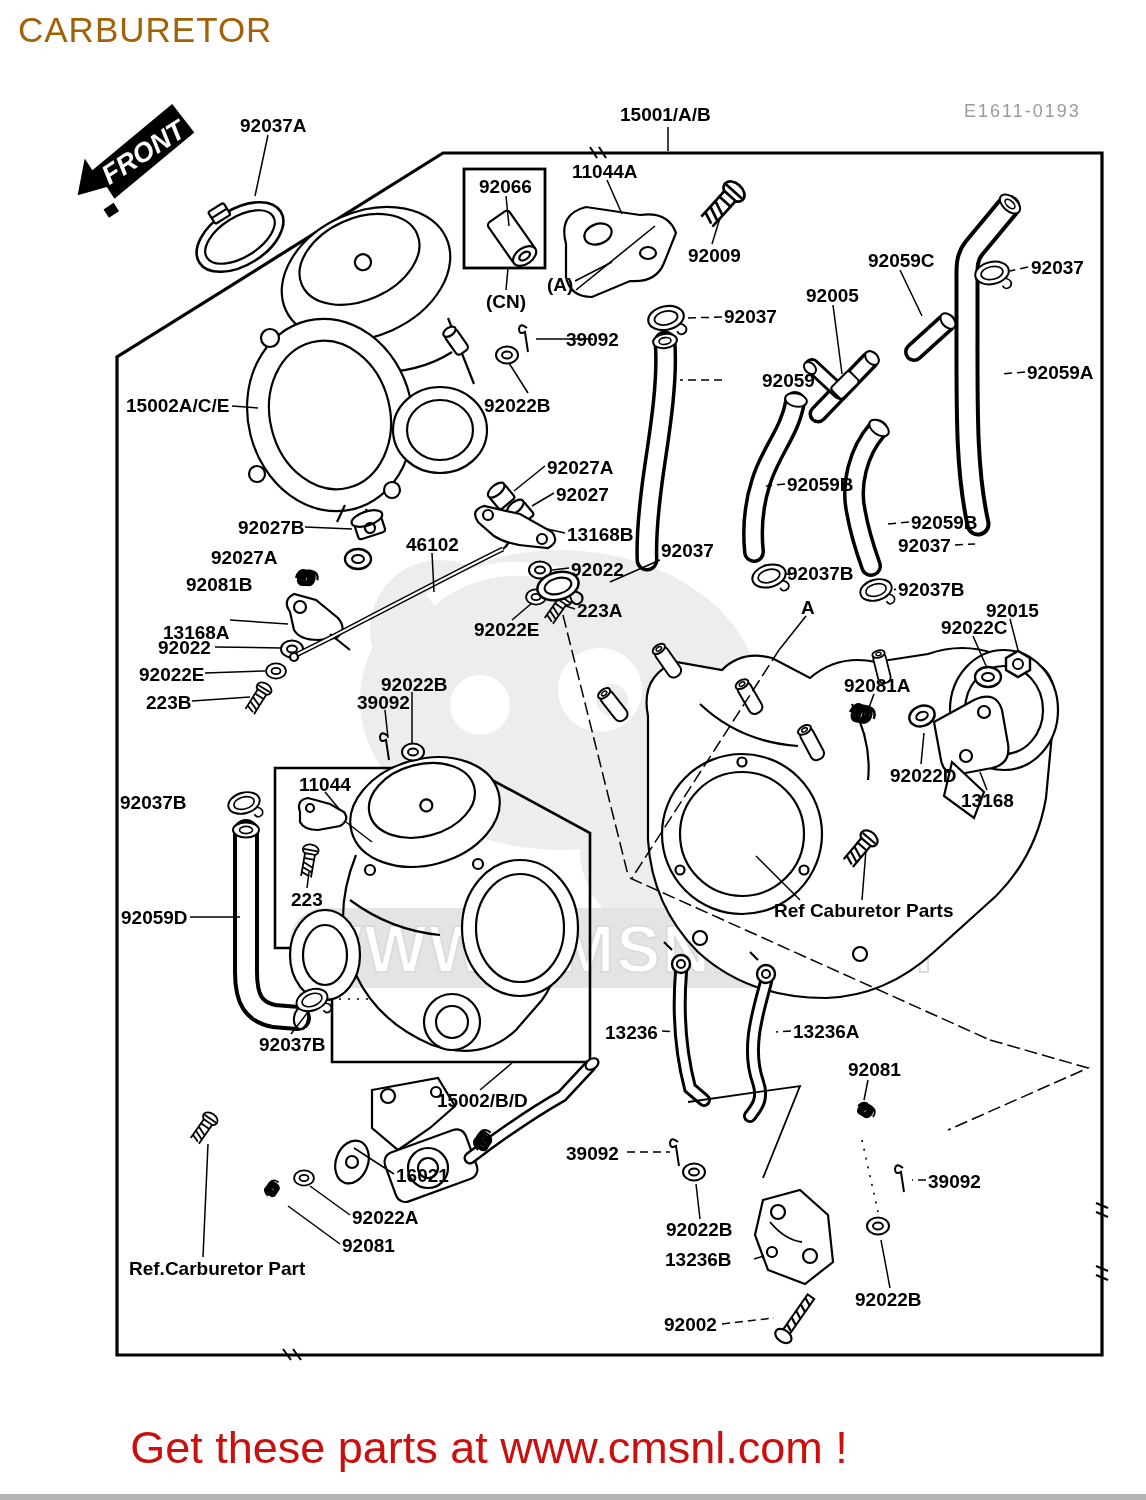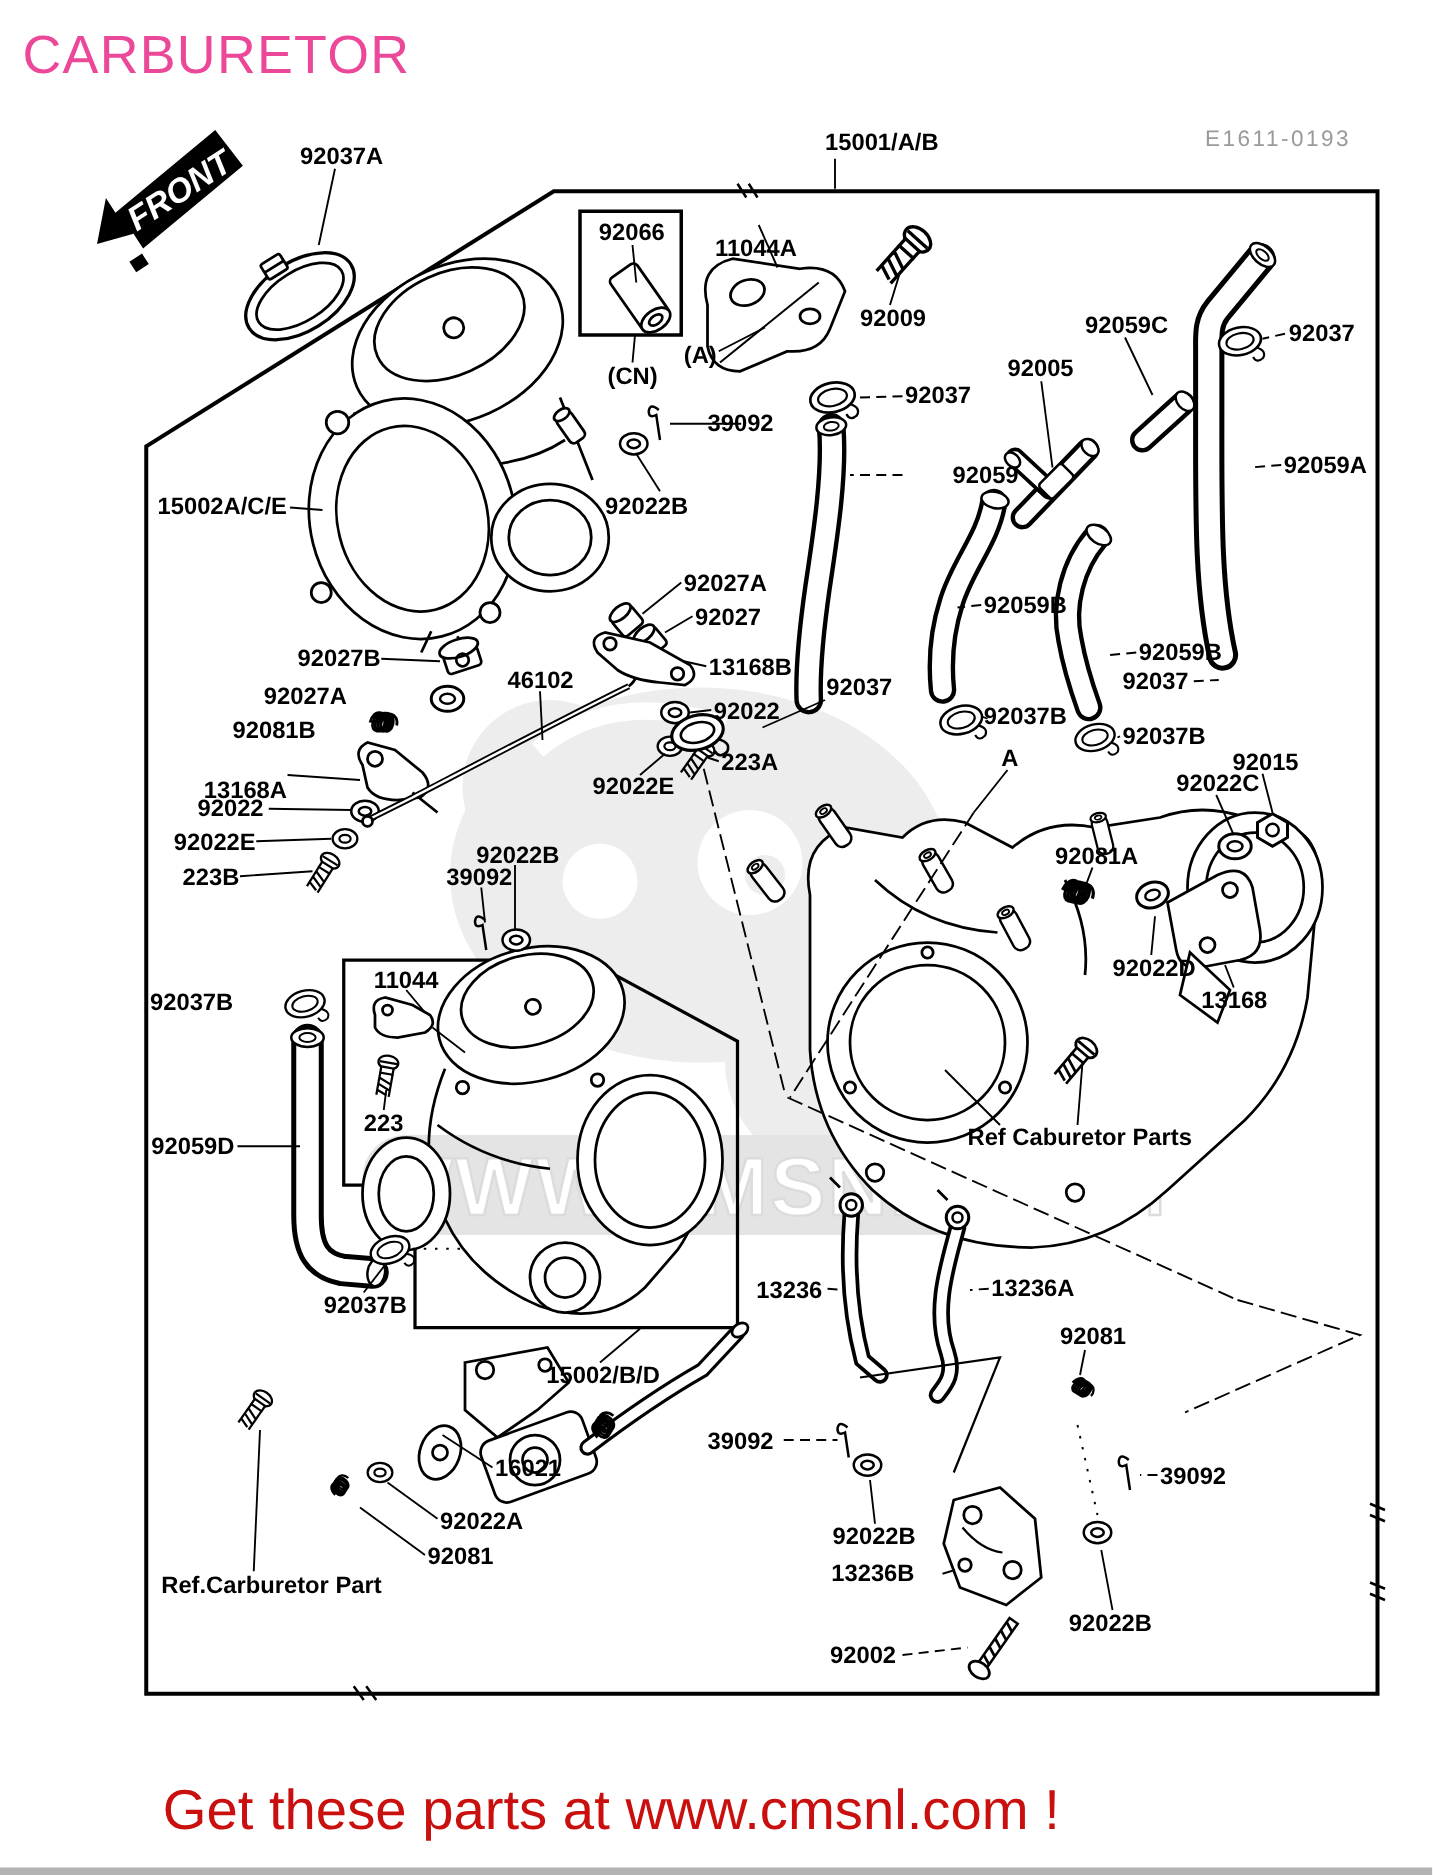--- a/index.html
+++ b/index.html
@@ -1,20 +1,20 @@
 <!DOCTYPE html>
 <html><head>
 <meta charset="utf-8">
 <style>
   html,body{margin:0;padding:0;background:#fff;}
   .stage{position:relative;width:1146px;height:1500px;background:#fff;overflow:hidden;
          font-family:"Liberation Sans",sans-serif;}
   .stage svg{position:absolute;left:0;top:0;}
-  .page-title{position:absolute;left:18px;top:20px;font-size:43px;letter-spacing:1px;
-              color:#ec4899;white-space:nowrap;}
+  .page-title{position:absolute;left:18px;top:10px;font-size:35px;letter-spacing:1px;
+              color:#a16207;white-space:nowrap;}
   .labels{position:absolute;left:0;top:0;width:1146px;height:1500px;}
   .part-label{position:absolute;font-weight:bold;font-size:19px;line-height:1.05;
               color:#000;white-space:nowrap;}
   .part-label.ecode{font-weight:normal;color:#9a9a9a;letter-spacing:2px;font-size:18px;}
   .footer-banner{position:absolute;left:0;top:1422px;width:978px;text-align:center;
                  font-size:45px;color:#c9100e;white-space:nowrap;}
   .bottom-strip{position:absolute;left:0;top:1494px;width:1146px;height:6px;background:#b3b3b3;}
 </style>
 </head>
 <body>
@@ -426,23 +426,23 @@
       <path d="M926,1180 L912,1180"></path>
       <path d="M722,1324 L774,1318"></path>
     </g>
   </svg>
 
   <div class="page-title">CARBURETOR</div>
 
   <div class="labels">
       <span class="part-label ecode" style="left: 964px; top: 102px;">E1611-0193</span>
       <span class="part-label" style="left: 240px; top: 116px;">92037A</span>
-      <span class="part-label" style="left: 660px; top: 105px;">15001/A/B</span>
+      <span class="part-label" style="left: 620px; top: 105px;">15001/A/B</span>
       <span class="part-label" style="left: 479px; top: 177px;">92066</span>
-      <span class="part-label" style="left: 572px; top: 162px; margin-top: 28px;">11044A</span>
+      <span class="part-label" style="left: 572px; top: 162px;">11044A</span>
       <span class="part-label" style="left: 486px; top: 292px;">(CN)</span>
       <span class="part-label" style="left: 547px; top: 275px;">(A)</span>
       <span class="part-label" style="left: 688px; top: 246px;">92009</span>
       <span class="part-label" style="left: 868px; top: 251px;">92059C</span>
       <span class="part-label" style="left: 1031px; top: 258px;">92037</span>
       <span class="part-label" style="left: 806px; top: 286px;">92005</span>
       <span class="part-label" style="left: 724px; top: 307px;">92037</span>
       <span class="part-label" style="left: 566px; top: 330px;">39092</span>
       <span class="part-label" style="left: 724px; top: 371px; margin-left: 38px;">92059</span>
       <span class="part-label" style="left: 1027px; top: 363px;">92059A</span>

